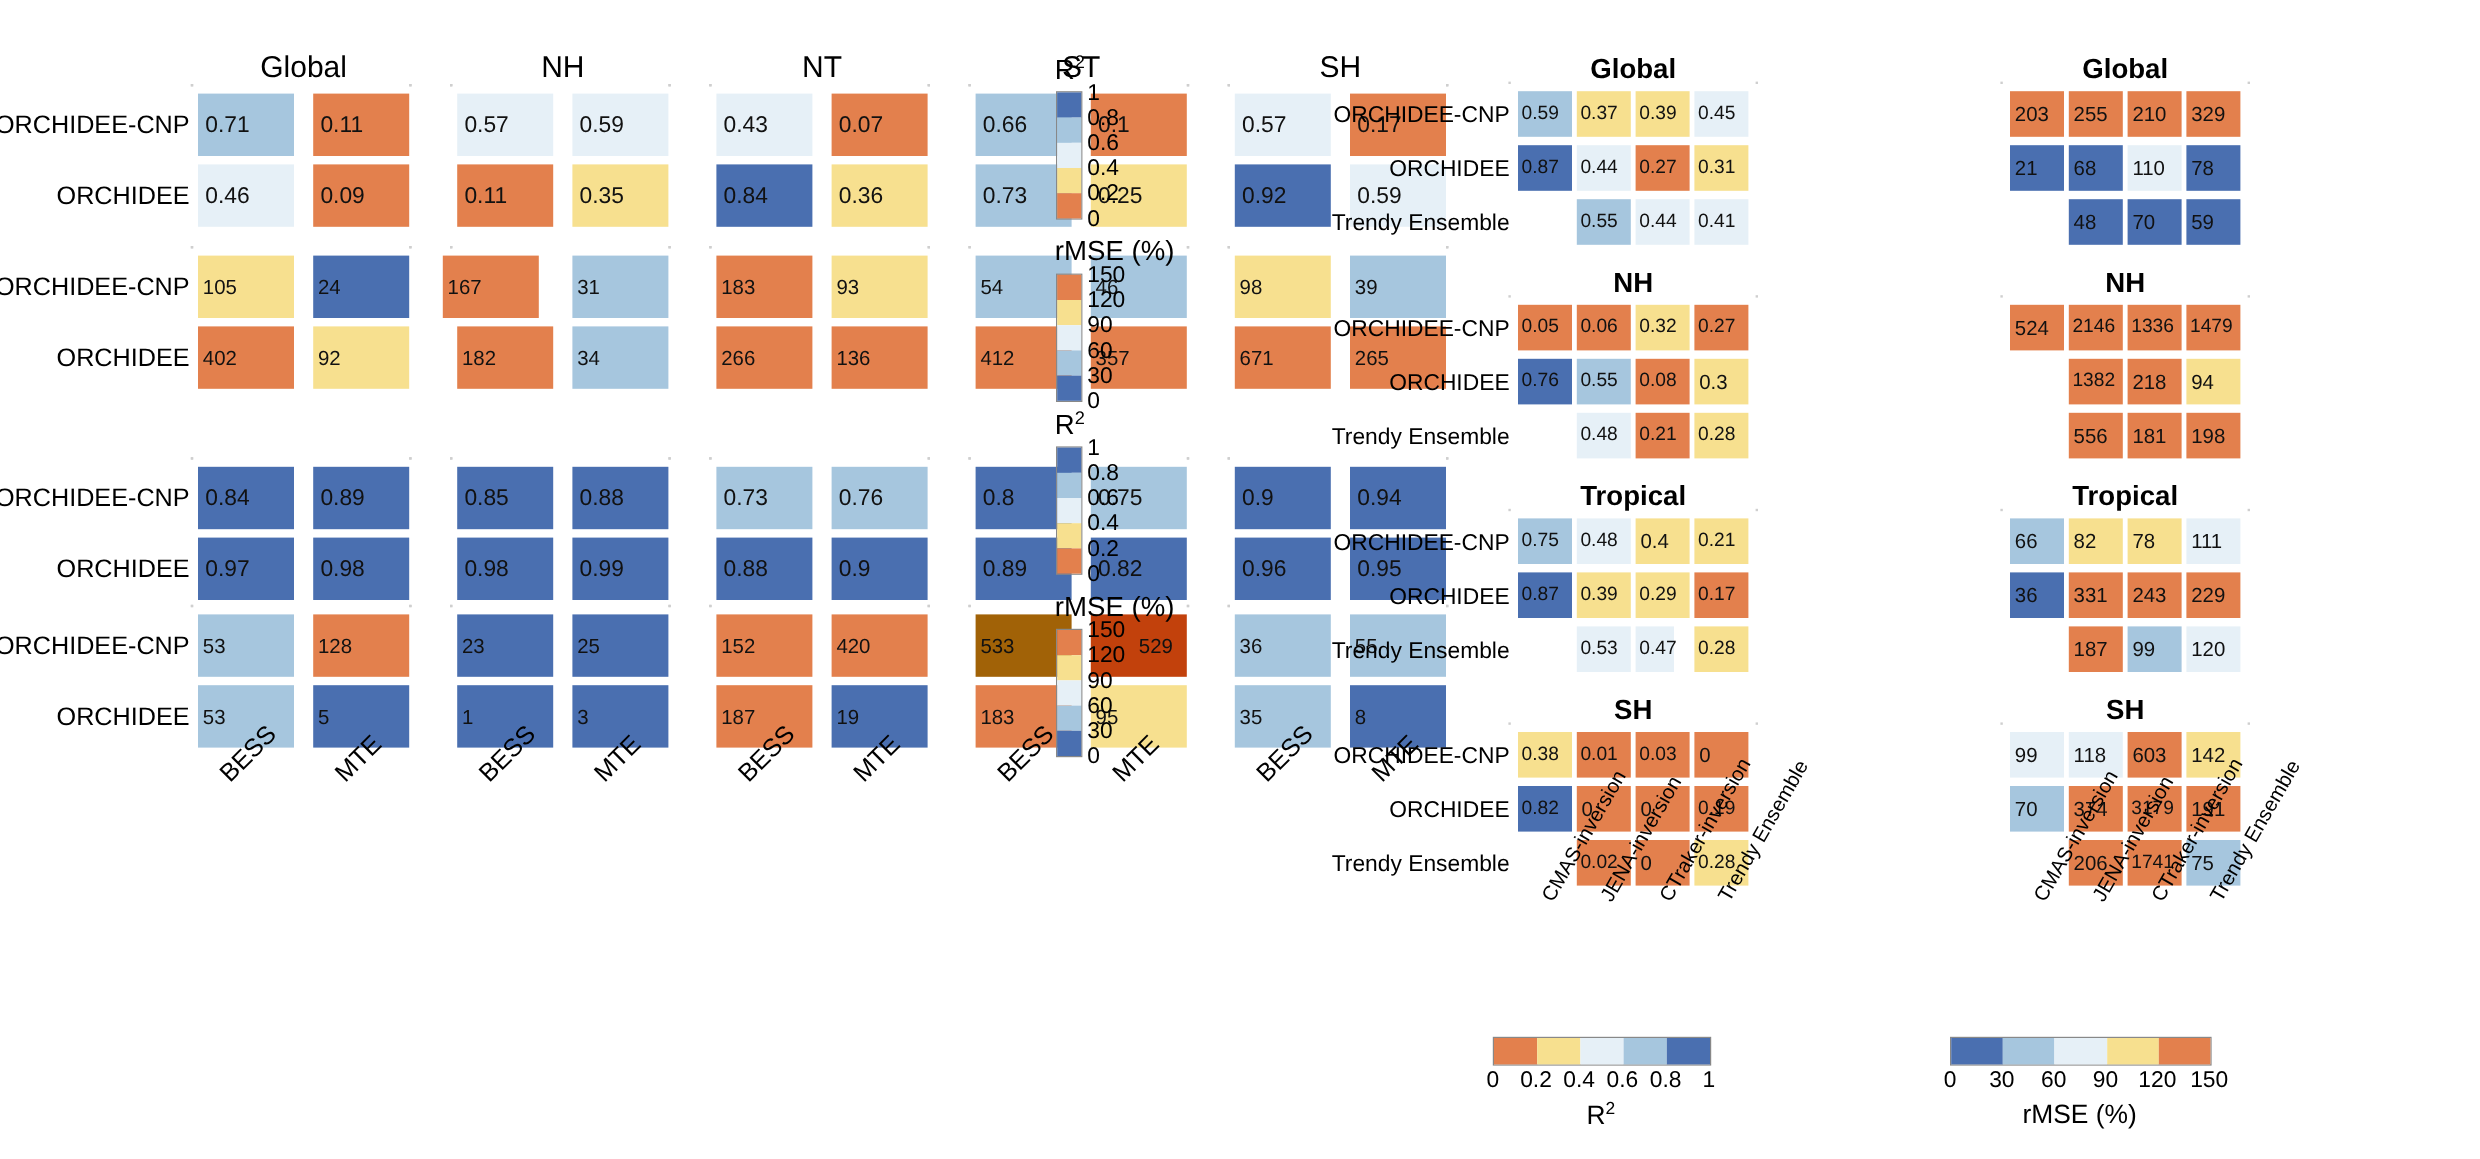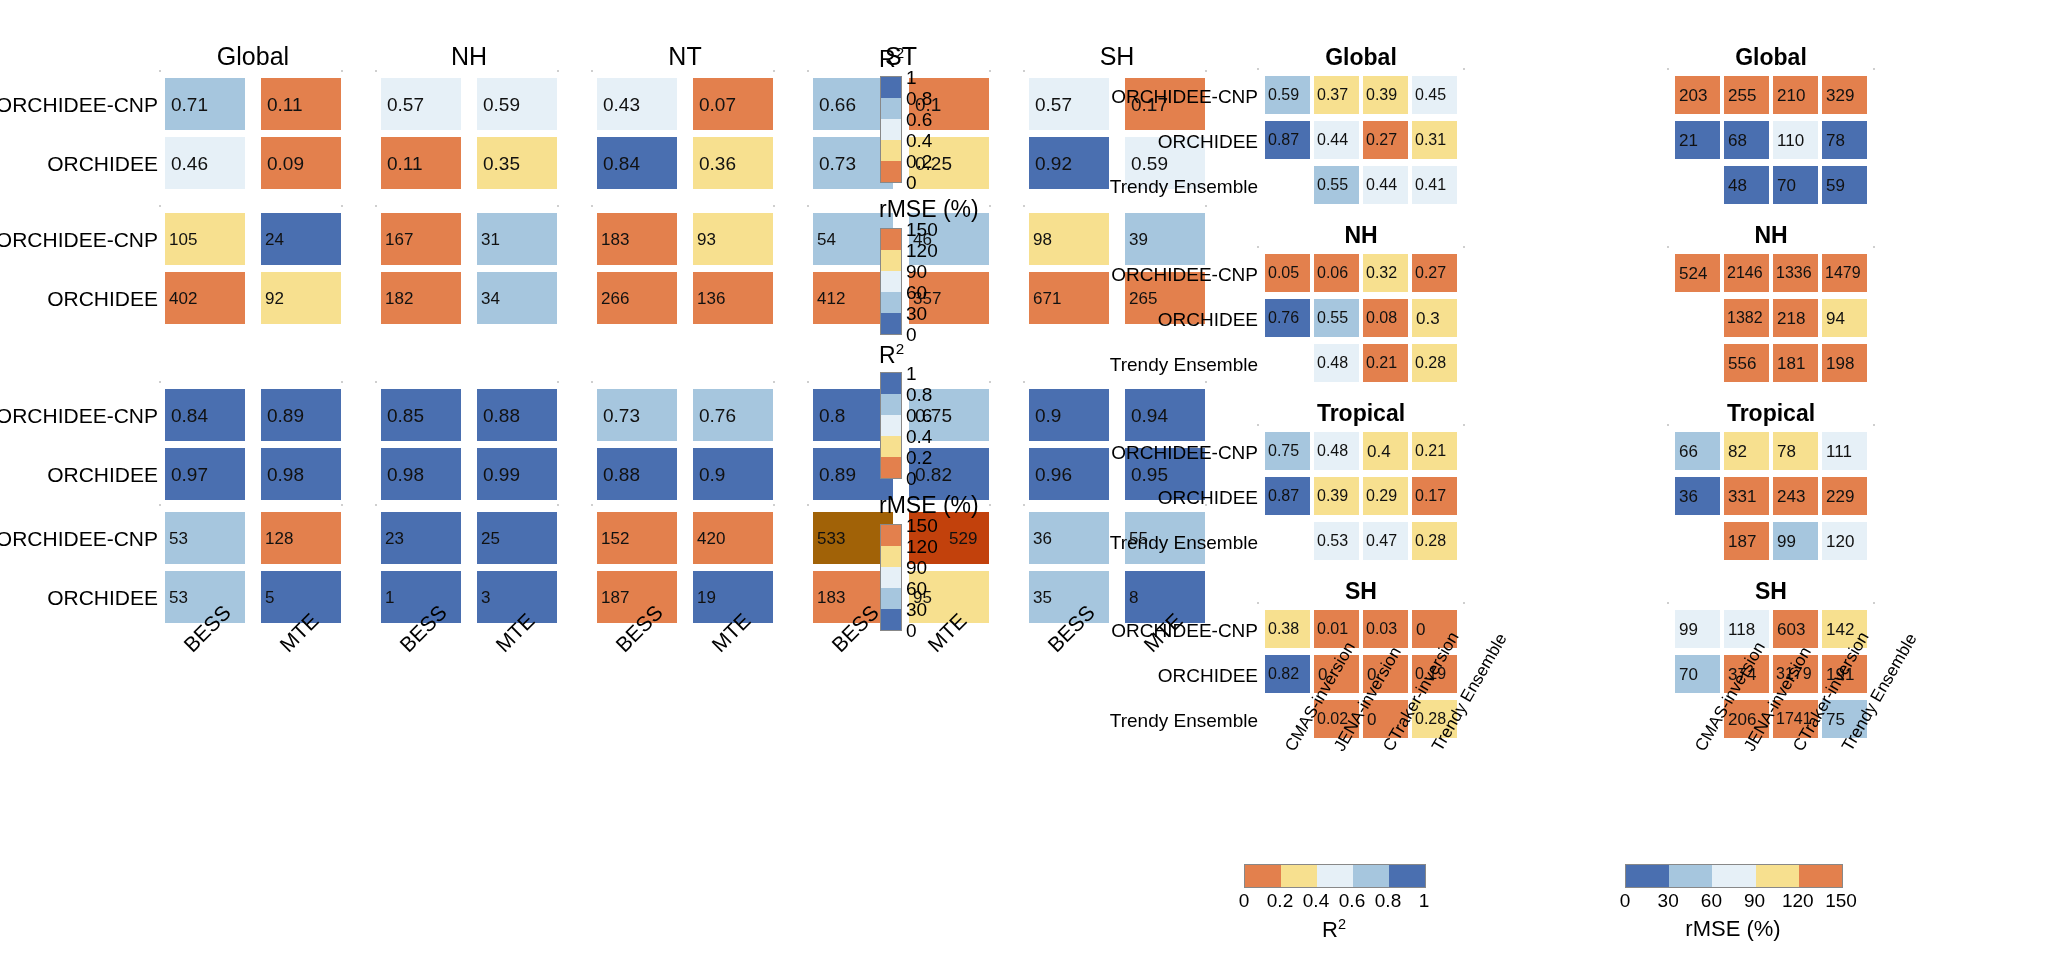--- a/index.html
+++ b/index.html
@@ -113,21 +113,21 @@
       <div class="abs row-label" style="left:-142px;top:93px;width:300px;">ORCHIDEE-CNP</div>
       <div class="abs row-label" style="left:-142px;top:152px;width:300px;">ORCHIDEE</div>
       <div class="cell c-small" style="left:165px;top:213px;width:80px;height:52px;background:#f7e08f;">105</div>
       <div class="cell c-small" style="left:261px;top:213px;width:80px;height:52px;background:#4a6fb0;">24</div>
       <div class="tickdot" style="left:159px;top:205px;"></div>
       <div class="tickdot" style="left:341px;top:205px;"></div>
       <div class="cell c-small" style="left:165px;top:272px;width:80px;height:52px;background:#e3804d;">402</div>
       <div class="cell c-small" style="left:261px;top:272px;width:80px;height:52px;background:#f7e08f;">92</div>
       <div class="tickdot" style="left:159px;top:205px;"></div>
       <div class="tickdot" style="left:341px;top:205px;"></div>
-      <div class="cell c-small" style="left:381px;top:213px;width:80px;height:52px;background:#e3804d;">167</div>
+      <div class="cell c-small" style="left:369px;top:213px;width:80px;height:52px;background:#e3804d;">167</div>
       <div class="cell c-small" style="left:477px;top:213px;width:80px;height:52px;background:#a6c6de;">31</div>
       <div class="tickdot" style="left:375px;top:205px;"></div>
       <div class="tickdot" style="left:557px;top:205px;"></div>
       <div class="cell c-small" style="left:381px;top:272px;width:80px;height:52px;background:#e3804d;">182</div>
       <div class="cell c-small" style="left:477px;top:272px;width:80px;height:52px;background:#a6c6de;">34</div>
       <div class="tickdot" style="left:375px;top:205px;"></div>
       <div class="tickdot" style="left:557px;top:205px;"></div>
       <div class="cell c-small" style="left:597px;top:213px;width:80px;height:52px;background:#e3804d;">183</div>
       <div class="cell c-small" style="left:693px;top:213px;width:80px;height:52px;background:#f7e08f;">93</div>
       <div class="tickdot" style="left:591px;top:205px;"></div>
@@ -290,21 +290,21 @@
       <div class="cell c-small" style="left:1363px;top:432px;width:45px;height:38px;background:#f7e08f;">0.4</div>
       <div class="cell c-tiny" style="left:1412px;top:432px;width:45px;height:38px;background:#f7e08f;">0.21</div>
       <div class="abs row-label-sm" style="left:958px;top:442px;width:300px;">ORCHIDEE-CNP</div>
       <div class="cell c-tiny" style="left:1265px;top:477px;width:45px;height:38px;background:#4a6fb0;">0.87</div>
       <div class="cell c-tiny" style="left:1314px;top:477px;width:45px;height:38px;background:#f7e08f;">0.39</div>
       <div class="cell c-tiny" style="left:1363px;top:477px;width:45px;height:38px;background:#f7e08f;">0.29</div>
       <div class="cell c-tiny" style="left:1412px;top:477px;width:45px;height:38px;background:#e3804d;">0.17</div>
       <div class="abs row-label-sm" style="left:958px;top:487px;width:300px;">ORCHIDEE</div>
       <div class="cell c-small blank" style="left:1265px;top:522px;width:45px;height:38px;background:transparent;"></div>
       <div class="cell c-tiny" style="left:1314px;top:522px;width:45px;height:38px;background:#e6f0f7;">0.53</div>
-      <div class="cell c-tiny" style="left:1363px;top:522px;width:45px;height:38px;background:#e6f0f7;">0.47</div>
+      <div class="cell c-tiny" style="left:1363px;top:522px;width:32px;height:38px;background:#e6f0f7;">0.47</div>
       <div class="cell c-tiny" style="left:1412px;top:522px;width:45px;height:38px;background:#f7e08f;">0.28</div>
       <div class="abs row-label-sm" style="left:958px;top:532px;width:300px;">Trendy Ensemble</div>
       <div class="tickdot" style="left:1257px;top:424px;"></div>
       <div class="tickdot" style="left:1463px;top:424px;"></div>
       <div class="abs col-head-b" style="left:1257px;top:578px;width:208px;">SH</div>
       <div class="cell c-tiny" style="left:1265px;top:610px;width:45px;height:38px;background:#f7e08f;">0.38</div>
       <div class="cell c-tiny" style="left:1314px;top:610px;width:45px;height:38px;background:#e3804d;">0.01</div>
       <div class="cell c-tiny" style="left:1363px;top:610px;width:45px;height:38px;background:#e3804d;">0.03</div>
       <div class="cell c-small" style="left:1412px;top:610px;width:45px;height:38px;background:#e3804d;">0</div>
       <div class="abs row-label-sm" style="left:958px;top:620px;width:300px;">ORCHIDEE-CNP</div>

